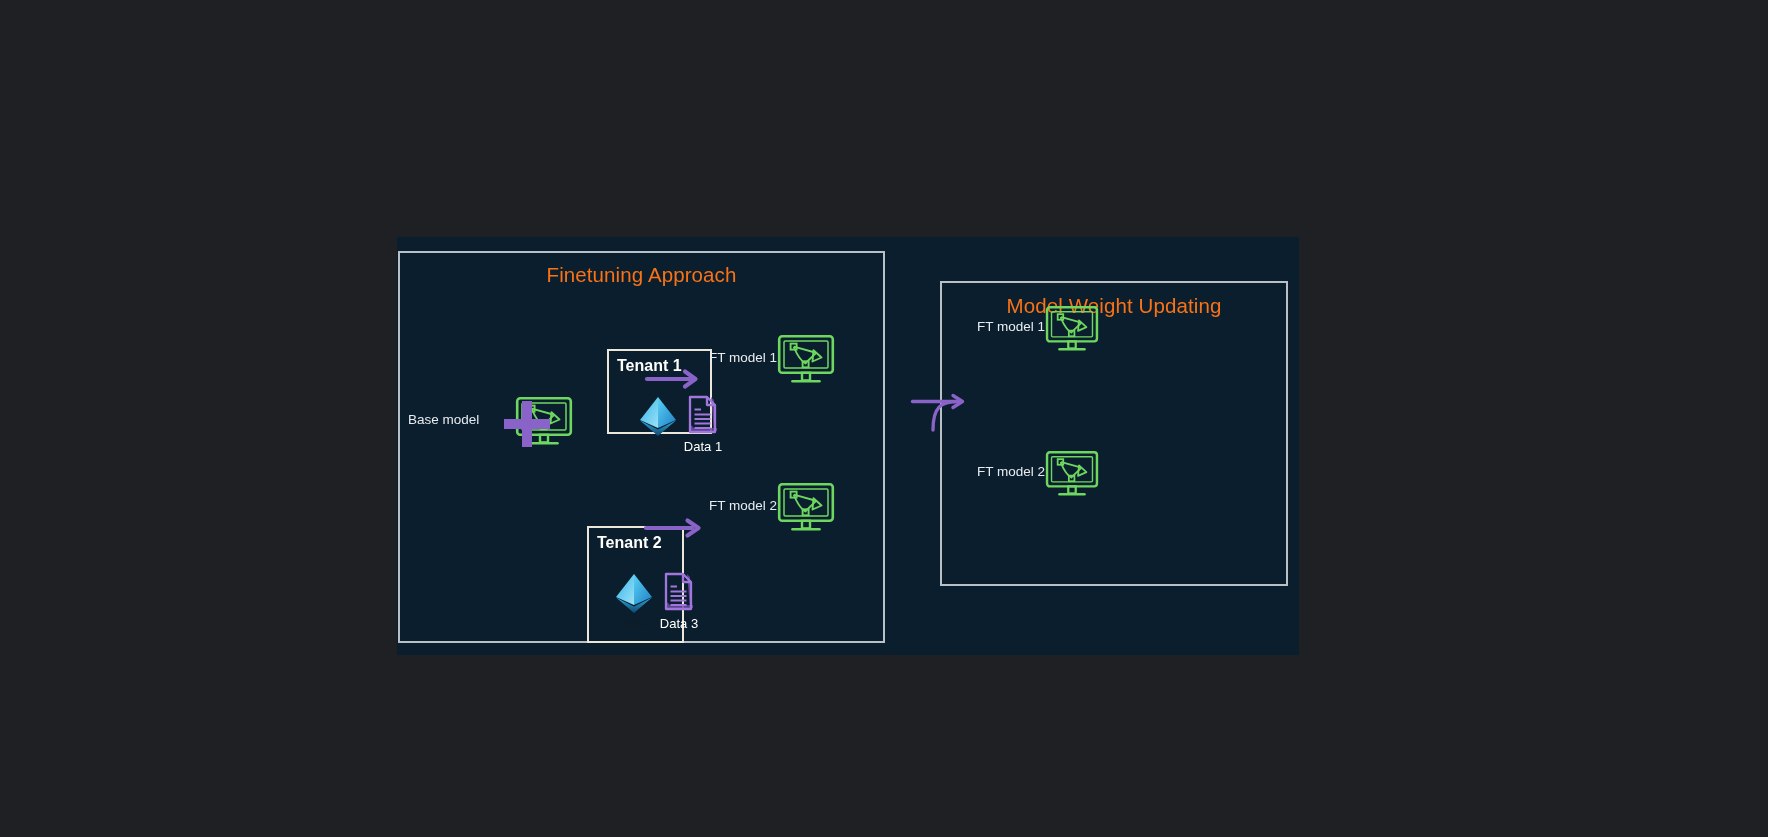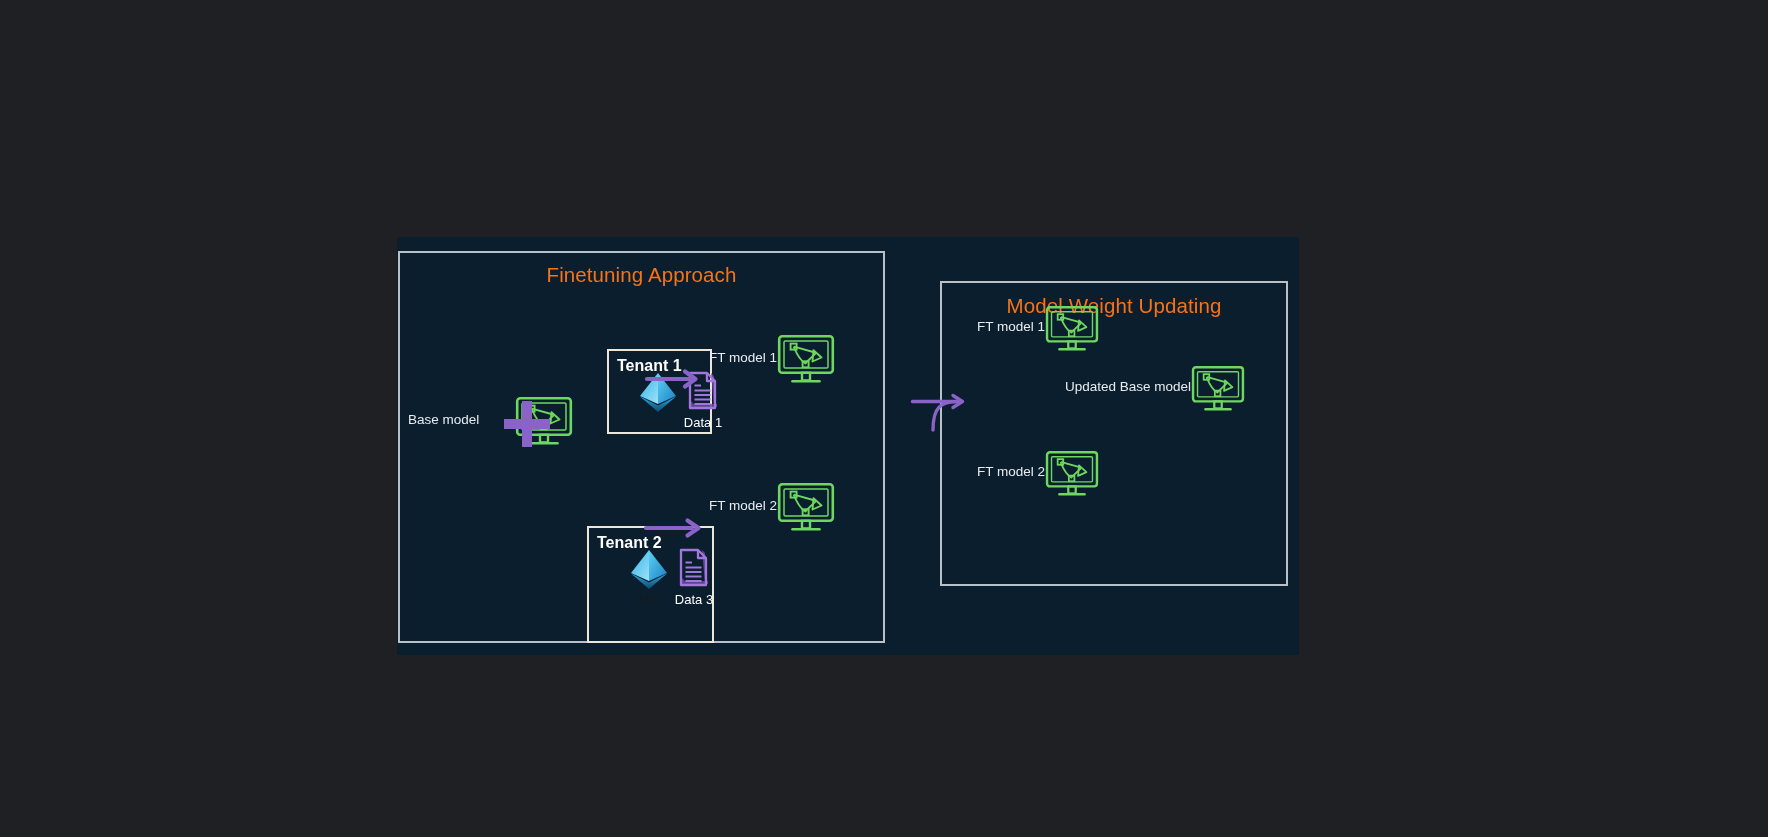--- a/index.html
+++ b/index.html
@@ -58,34 +58,34 @@
   #panel-weights   .panel-title { top: 11px; }
 
   
   .tenant-box {
     position: absolute;
     border: 2.5px solid #ece7da;
     box-sizing: border-box;
     background: #0b1e2d;
   }
   #tenant-box-1 { left: 187px; top: 96px; width: 105px; height: 85px; margin-left: 20px; }
-  #tenant-box-2 { left: 187px; top: 273px; width: 127px; height: 117px; text-align: center; }
+  #tenant-box-2 { left: 187px; top: 273px; width: 97px; height: 117px; text-align: center; }
   .tenant-title {
     position: absolute;
     left: 8px;
     top: 6px;
     color: #ffffff;
     font-size: 16px;
     font-weight: bold;
     white-space: nowrap;
   }
   .tenant-icons {
     position: absolute;
     left: 0; right: 0;
-    top: 20px;
+    top: 44px;
     display: flex;
     justify-content: center;
     align-items: flex-end;
     gap: 5px;
     padding-left: 40px;
   }
   .icon-with-label {
     display: flex;
     flex-direction: column;
     align-items: center;
@@ -317,29 +317,14 @@
       <line x1="15.5" y1="47.3" x2="42.5" y2="47.3" stroke="#6ed75f" stroke-width="2.6" stroke-linecap="round"></line>
     </svg>
   </div>
 
   <svg class="svg-abs" id="merge-arrow" width="58" height="40" viewBox="0 0 58 40">
     <line x1="1.5" y1="10.5" x2="47" y2="10.5" stroke="#8a63c8" stroke-width="3.4" stroke-linecap="round"></line>
     <path d="M22 39 C 22 16, 30 10.5, 47 10.5" fill="none" stroke="#8a63c8" stroke-width="3.4" stroke-linecap="round"></path>
     <path d="M42 4.5 L51.5 10.5 L42 16.5" fill="none" stroke="#8a63c8" stroke-width="3.4" stroke-linecap="round" stroke-linejoin="round"></path>
   </svg>
 
-  <div class="monitor-group" id="mg-w-updated-base">
-    <div class="monitor-label">Updated Base model</div>
-    <svg width="54" height="47" viewBox="0 0 58 50">
-      <rect x="2.2" y="2.2" width="53.6" height="36.6" rx="3" fill="none" stroke="#6ed75f" stroke-width="2.6"></rect>
-      <rect x="7" y="7" width="44" height="27" rx="1.2" fill="none" stroke="#6ed75f" stroke-width="1.5"></rect>
-      <path d="M17 13.5 C 21 23, 24 27, 28.5 29.5" fill="none" stroke="#6ed75f" stroke-width="1.9" stroke-linecap="round"></path>
-      <path d="M17.8 12.8 L 38 18.5" fill="none" stroke="#6ed75f" stroke-width="1.9" stroke-linecap="round"></path>
-      <path d="M28.6 29 L 38.4 19.6" fill="none" stroke="#6ed75f" stroke-width="1.9" stroke-linecap="round"></path>
-      <path d="M36.5 16.2 L 44.5 23.5 L 35.5 27.5 Z" fill="none" stroke="#6ed75f" stroke-width="1.9" stroke-linejoin="round"></path>
-      <rect x="13.6" y="9.6" width="6" height="6" fill="none" stroke="#6ed75f" stroke-width="1.9"></rect>
-      <rect x="25.6" y="27.3" width="6" height="6" fill="none" stroke="#6ed75f" stroke-width="1.9"></rect>
-      <rect x="25" y="38.8" width="8" height="7.6" fill="none" stroke="#6ed75f" stroke-width="2.4"></rect>
-      <line x1="15.5" y1="47.3" x2="42.5" y2="47.3" stroke="#6ed75f" stroke-width="2.6" stroke-linecap="round"></line>
-    </svg>
-  </div>
 
 </div>
 
 </body></html>

